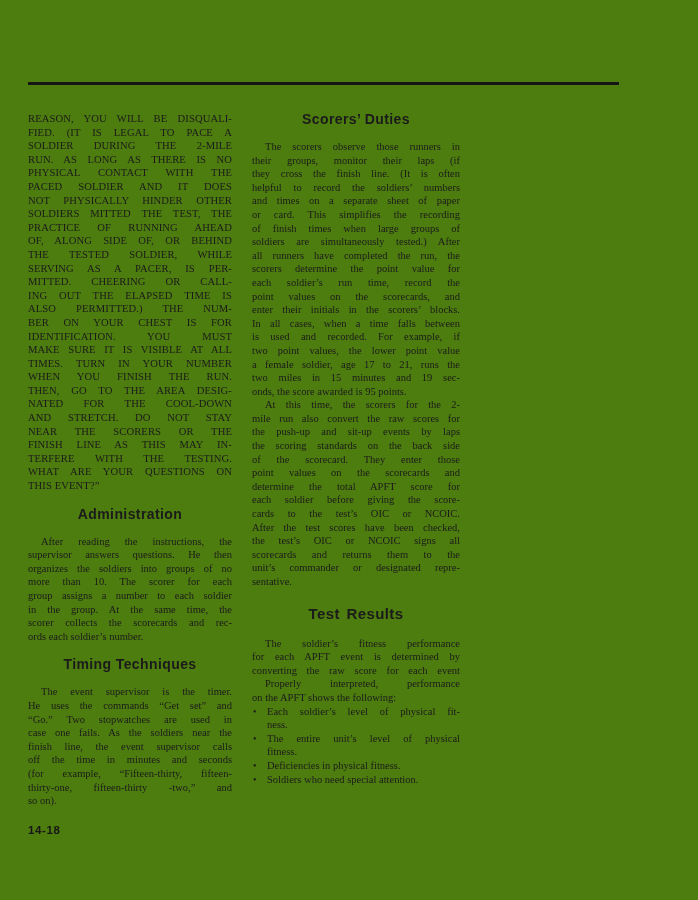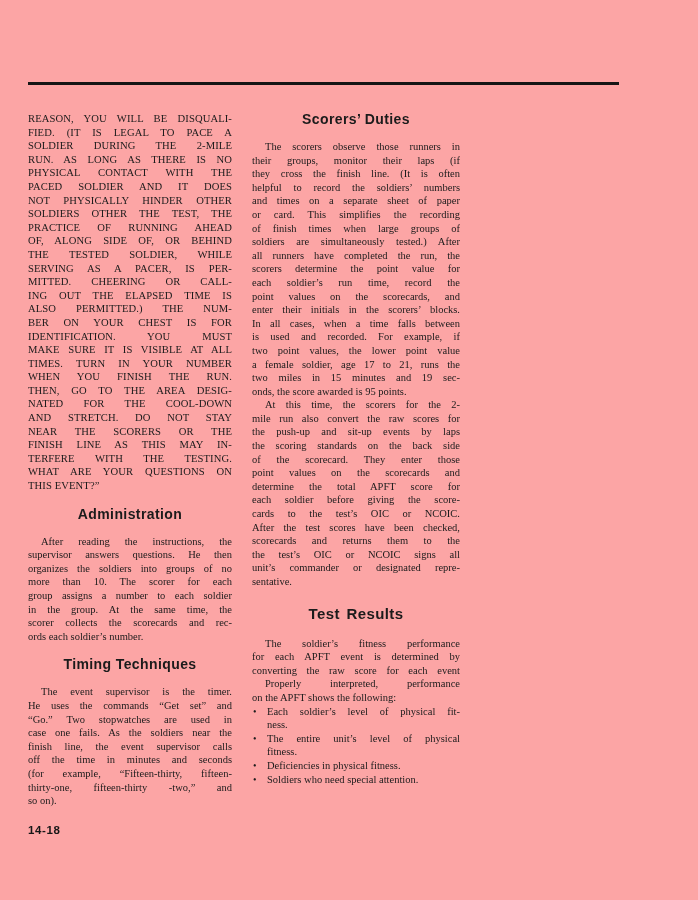--- a/index.html
+++ b/index.html
@@ -1,17 +1,17 @@
 <!DOCTYPE html>
 <html><head>
 <meta charset="utf-8">
 <style>
   html,body{margin:0;padding:0;background:#ffffff;}
   .page{
-    position:relative;width:698px;height:900px;background:#fca5a5;
+    position:relative;width:698px;height:900px;background:#4d7c0f;
     color:#1b1b1b;font-family:"Liberation Serif",serif;overflow:hidden;
   }
   .top-rule{position:absolute;left:28px;top:82px;width:591px;height:3px;background:#161616;}
   .col{position:absolute;top:112px;}
   .col-left{left:28px;width:204px;}
   .col-right{left:252px;width:208px;}
   .para{font-size:10.5px;line-height:13.6px;margin:0;}
   .para .line{
     text-align:justify;text-align-last:justify;-moz-text-align-last:justify;
     text-justify:inter-word;
@@ -42,21 +42,21 @@
   <div class="top-rule"></div>
   <div class="col col-left" id="col-left">
       <div class="para caps">
         <div class="line">REASON, YOU WILL BE DISQUALI-</div>
         <div class="line">FIED. (IT IS LEGAL TO PACE A</div>
         <div class="line">SOLDIER DURING THE 2-MILE</div>
         <div class="line">RUN. AS LONG AS THERE IS NO</div>
         <div class="line">PHYSICAL CONTACT WITH THE</div>
         <div class="line">PACED SOLDIER AND IT DOES</div>
         <div class="line">NOT PHYSICALLY HINDER OTHER</div>
-        <div class="line">SOLDIERS OTHER THE TEST, THE</div>
+        <div class="line">SOLDIERS MITTED THE TEST, THE</div>
         <div class="line">PRACTICE OF RUNNING AHEAD</div>
         <div class="line">OF, ALONG SIDE OF, OR BEHIND</div>
         <div class="line">THE TESTED SOLDIER, WHILE</div>
         <div class="line">SERVING AS A PACER, IS PER-</div>
         <div class="line">MITTED. CHEERING OR CALL-</div>
         <div class="line">ING OUT THE ELAPSED TIME IS</div>
         <div class="line">ALSO PERMITTED.) THE NUM-</div>
         <div class="line">BER ON YOUR CHEST IS FOR</div>
         <div class="line">IDENTIFICATION. YOU MUST</div>
         <div class="line">MAKE SURE IT IS VISIBLE AT ALL</div>
@@ -122,22 +122,22 @@
         <div class="line indent">At this time, the scorers for the 2-</div>
         <div class="line">mile run also convert the raw scores for</div>
         <div class="line">the push-up and sit-up events by laps</div>
         <div class="line">the scoring standards on the back side</div>
         <div class="line">of the scorecard. They enter those</div>
         <div class="line">point values on the scorecards and</div>
         <div class="line">determine the total APFT score for</div>
         <div class="line">each soldier before giving the score-</div>
         <div class="line">cards to the test’s OIC or NCOIC.</div>
         <div class="line">After the test scores have been checked,</div>
+        <div class="line">the test’s OIC or NCOIC signs all</div>
         <div class="line">scorecards and returns them to the</div>
-        <div class="line">the test’s OIC or NCOIC signs all</div>
         <div class="line">unit’s commander or designated repre-</div>
         <div class="line last">sentative.</div>
       </div>
       <div class="heading large">Test Results</div>
       <div class="para">
         <div class="line indent">The soldier’s fitness performance</div>
         <div class="line">for each APFT event is determined by</div>
         <div class="line">converting the raw score for each event</div>
       </div>
       <div class="para">

